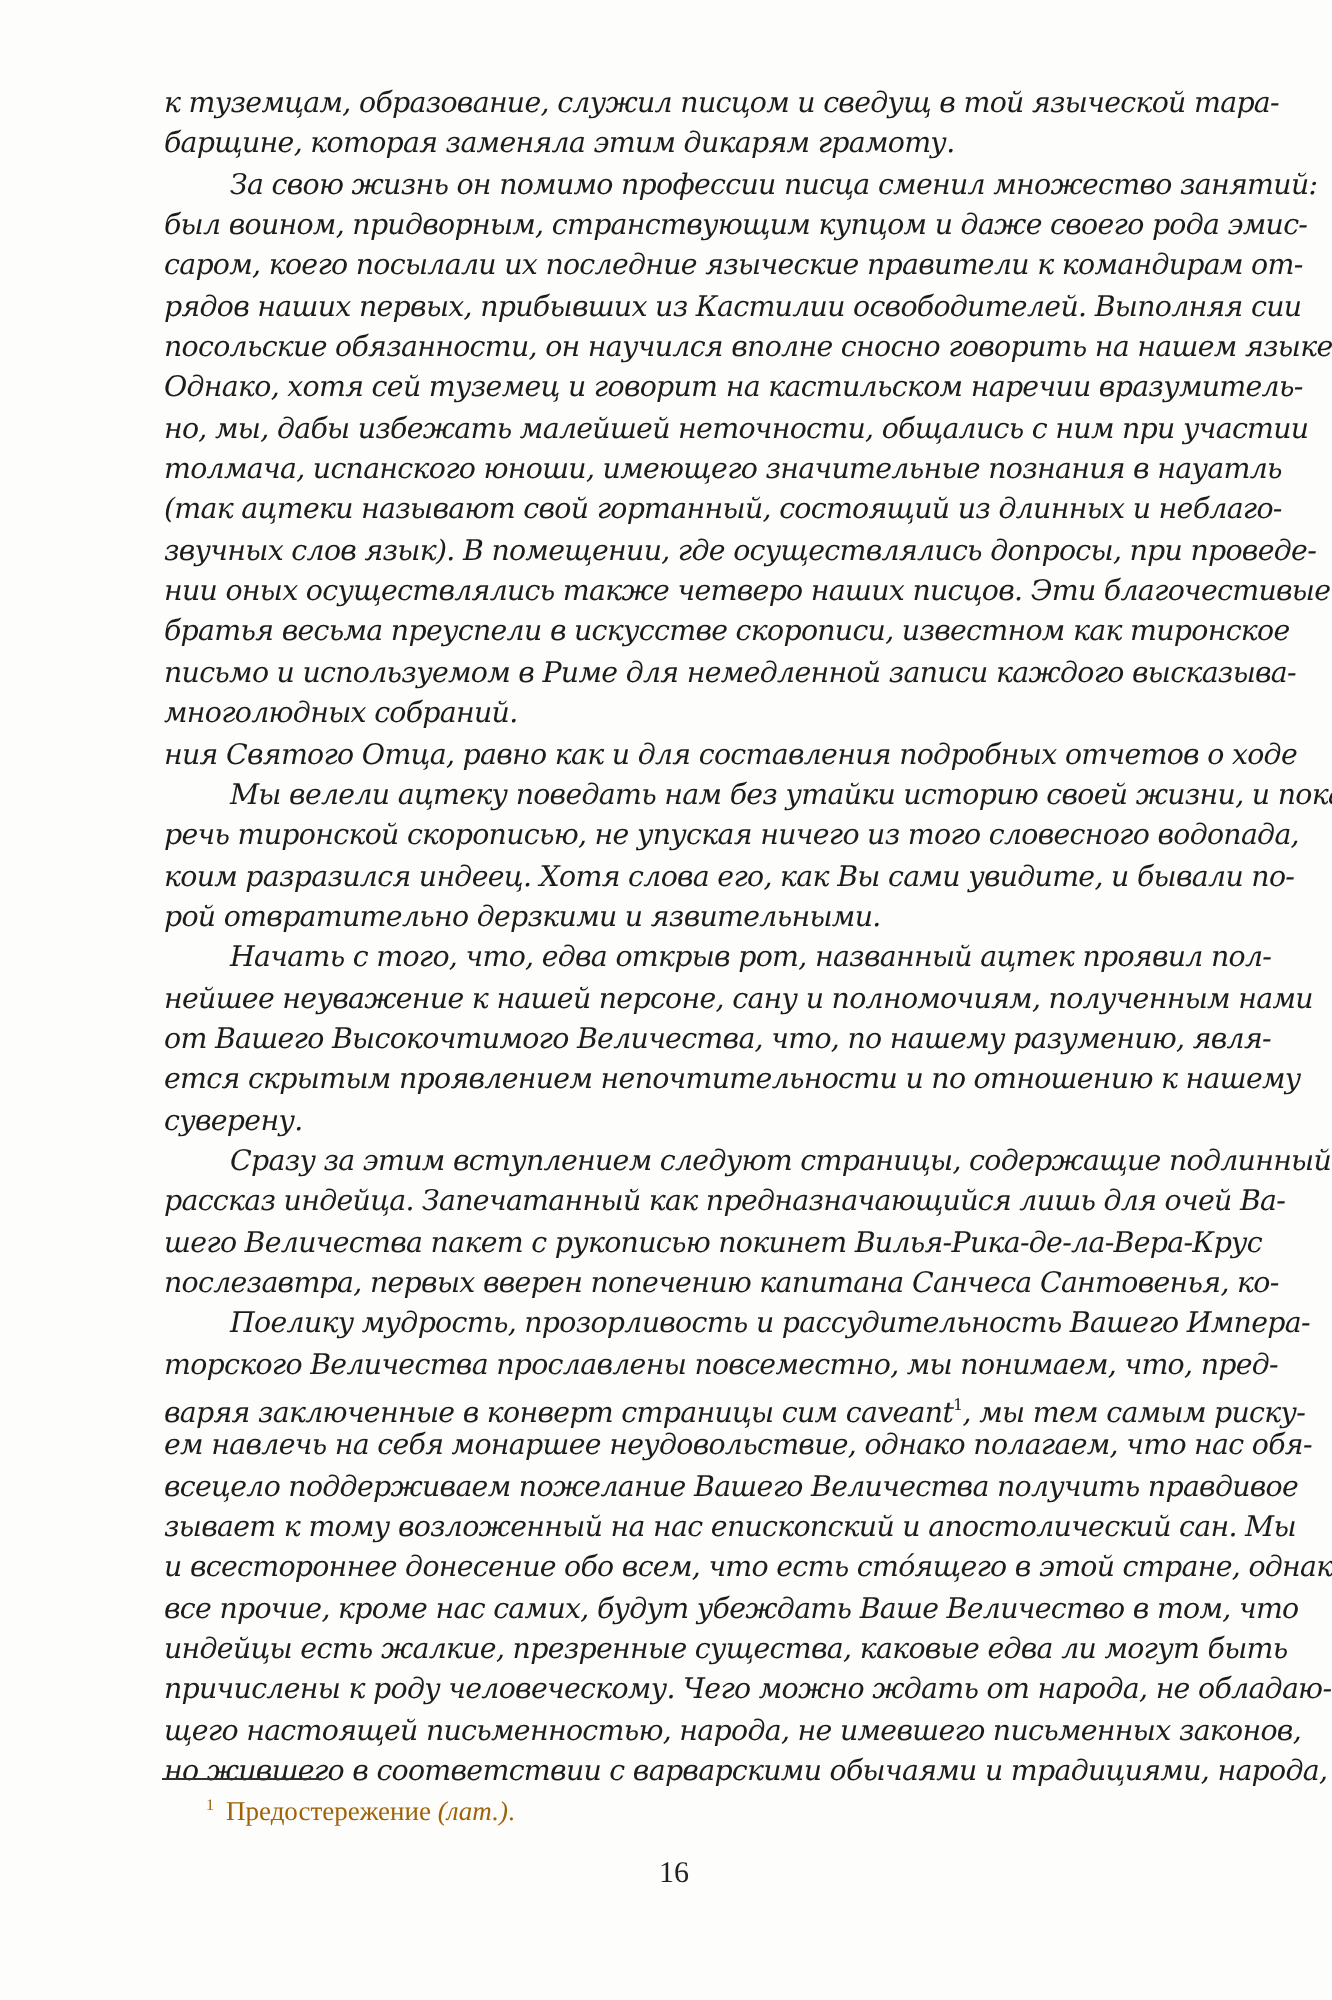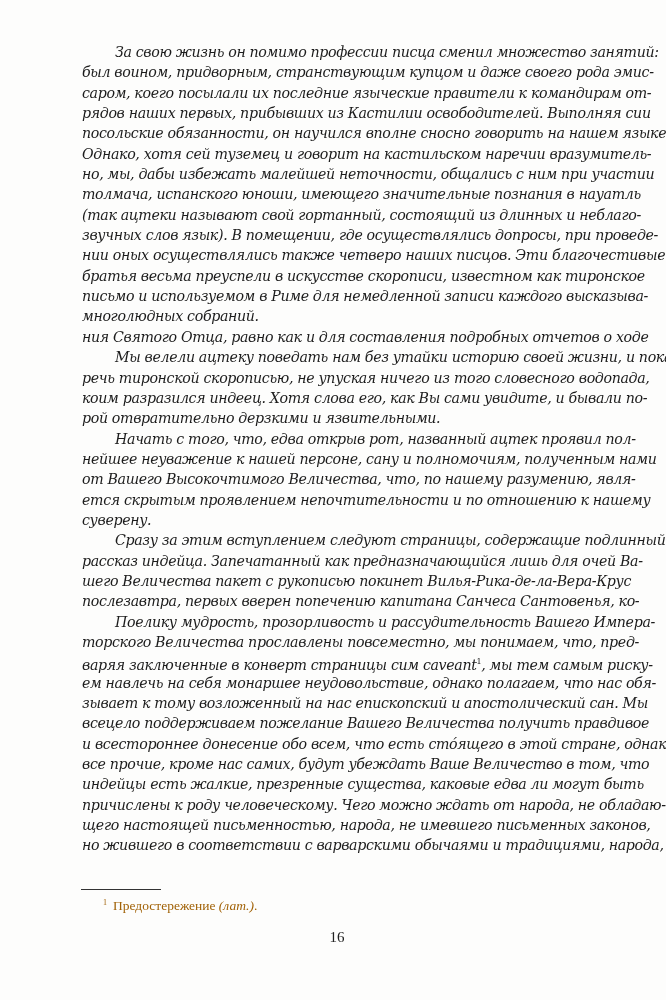--- a/index.html
+++ b/index.html
@@ -30,20 +30,24 @@
     position: absolute; left: 0; width: 666px; top: 929px; text-align: center;
     font-family: "Liberation Serif", "DejaVu Serif", serif;
     font-size: 15px; color: #222; padding-left: 4px;
   }
 </style>
 </head>
 <body>
 
 <div class="page">
   <div class="body-text" id="body-text">
+      <div>
+        <span class="line">к туземцам, образование, служил писцом и сведущ в той языческой тара-</span>
+        <span class="line last">барщине, которая заменяла этим дикарям грамоту.</span>
+      </div>
       <div>
         <span class="line indent">За свою жизнь он помимо профессии писца сменил множество занятий:</span>
         <span class="line">был воином, придворным, странствующим купцом и даже своего рода эмис-</span>
         <span class="line">саром, коего посылали их последние языческие правители к командирам от-</span>
         <span class="line">рядов наших первых, прибывших из Кастилии освободителей. Выполняя сии</span>
         <span class="line">посольские обязанности, он научился вполне сносно говорить на нашем языке.</span>
         <span class="line">Однако, хотя сей туземец и говорит на кастильском наречии вразумитель-</span>
         <span class="line">но, мы, дабы избежать малейшей неточности, общались с ним при участии</span>
         <span class="line">толмача, испанского юноши, имеющего значительные познания в науатль</span>
         <span class="line">(так ацтеки называют свой гортанный, состоящий из длинных и неблаго-</span>
@@ -71,22 +75,22 @@
         <span class="line indent">Сразу за этим вступлением следуют страницы, содержащие подлинный</span>
         <span class="line">рассказ индейца. Запечатанный как предназначающийся лишь для очей Ва-</span>
         <span class="line">шего Величества пакет с рукописью покинет Вилья-Рика-де-ла-Вера-Крус</span>
         <span class="line">послезавтра, первых вверен попечению капитана Санчеса Сантовенья, ко-</span>
       </div>
       <div>
         <span class="line indent">Поелику мудрость, прозорливость и рассудительность Вашего Импера-</span>
         <span class="line">торского Величества прославлены повсеместно, мы понимаем, что, пред-</span>
         <span class="line">варяя заключенные в конверт страницы сим caveant<sup class="fnref">1</sup>, мы тем самым риску-</span>
         <span class="line">ем навлечь на себя монаршее неудовольствие, однако полагаем, что нас обя-</span>
+        <span class="line">всецело поддерживаем пожелание Вашего Величества получить правдивое</span>
         <span class="line">зывает к тому возложенный на нас епископский и апостолический сан. Мы</span>
-        <span class="line">всецело поддерживаем пожелание Вашего Величества получить правдивое</span>
         <span class="line">и всестороннее донесение обо всем, что есть стóящего в этой стране, однако</span>
         <span class="line">все прочие, кроме нас самих, будут убеждать Ваше Величество в том, что</span>
         <span class="line">индейцы есть жалкие, презренные существа, каковые едва ли могут быть</span>
         <span class="line">причислены к роду человеческому. Чего можно ждать от народа, не обладаю-</span>
         <span class="line">щего настоящей письменностью, народа, не имевшего письменных законов,</span>
         <span class="line">но жившего в соответствии с варварскими обычаями и традициями, народа,</span>
       </div>
     </div>
 
   <div class="fn-rule"></div>

